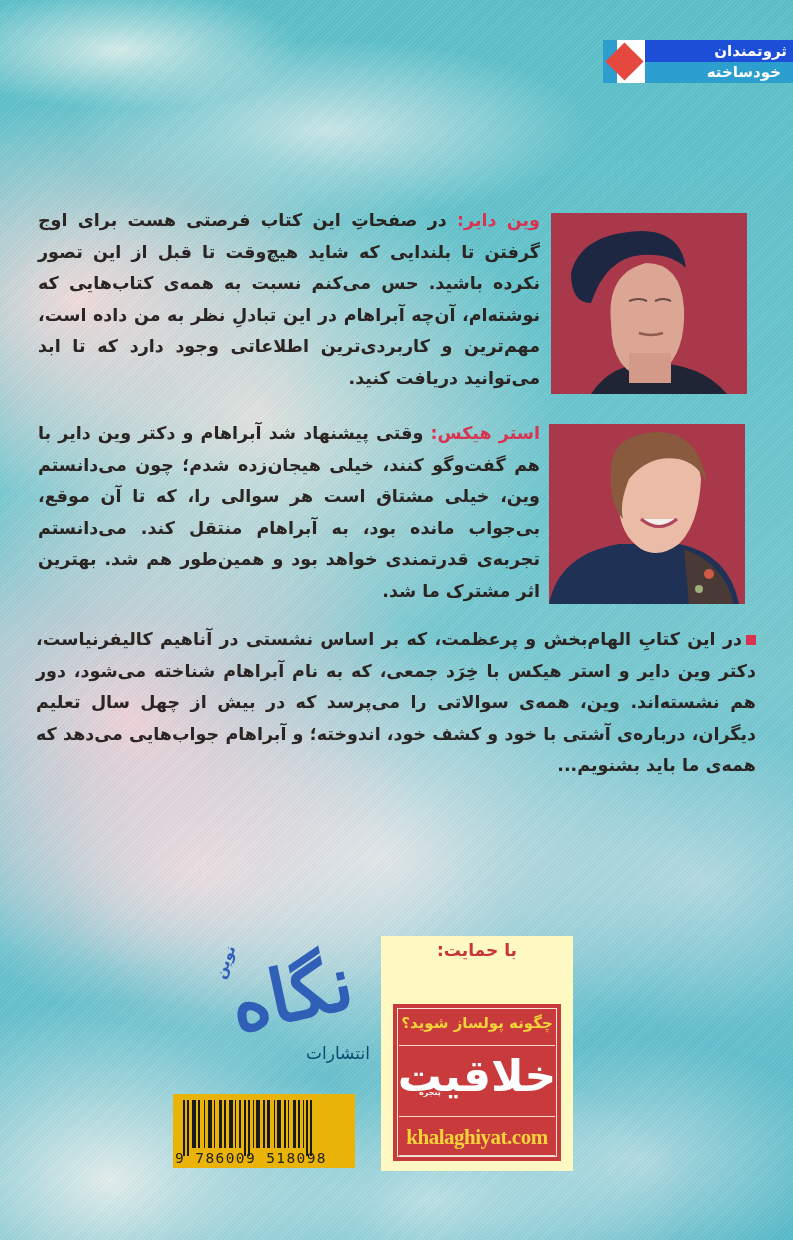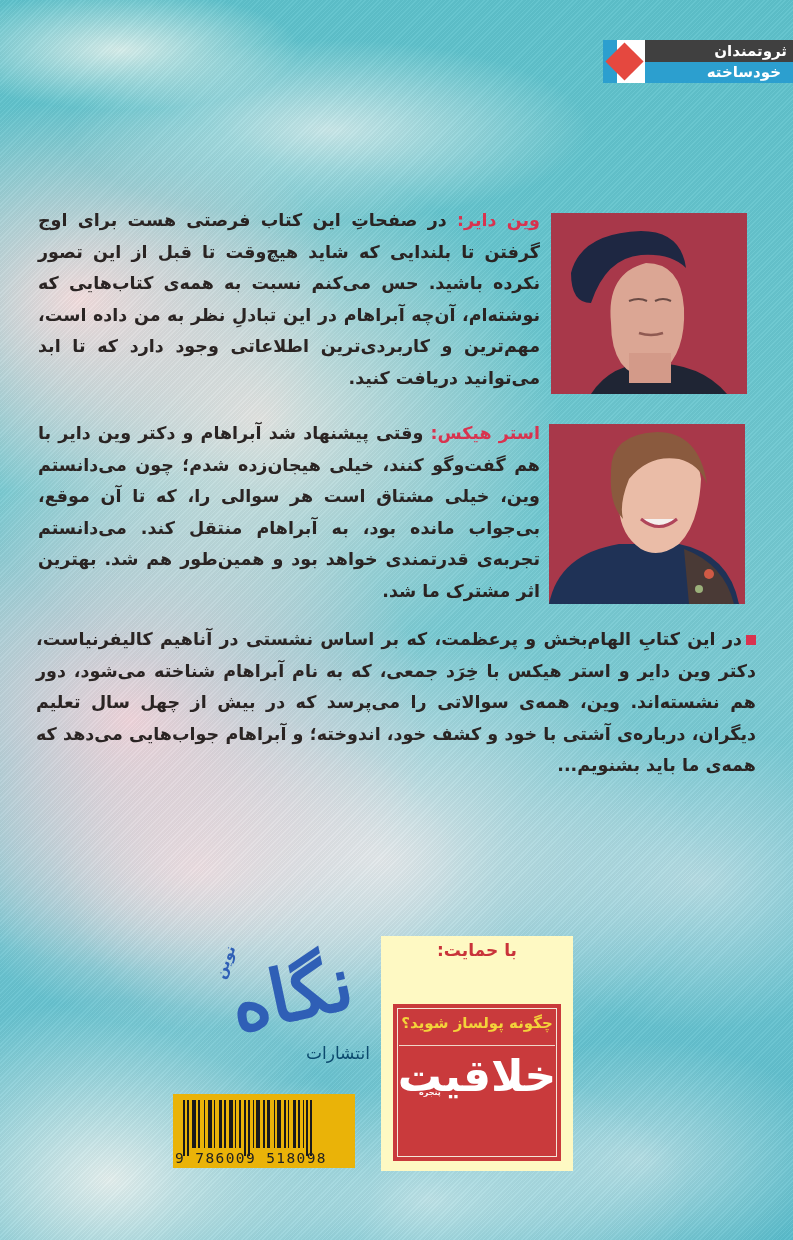--- a/index.html
+++ b/index.html
@@ -37,21 +37,21 @@
     .series-logo .diamond-box {
       position: absolute; left: 0; top: 0; width: 42px; height: 43px; background: #2c9fcf;
       overflow: hidden;
     }
     .series-logo .diamond-box .white { position:absolute; left:14px; top:0; width:28px; height:43px; background:#fff; }
     .series-logo .diamond {
       position: absolute; left: 8px; top: 8px; width: 27px; height: 27px; background: #e5483f;
       transform: rotate(45deg);
     }
     .series-logo .top {
-      position: absolute; left: 42px; top: 0; width: 148px; height: 22px; background: #404040;
+      position: absolute; left: 42px; top: 0; width: 148px; height: 22px; background: #1d4ed8;
       color: #fff; font-size: 15px; font-weight: bold; text-align: right; padding-right: 6px; line-height: 22px;
       direction: rtl; letter-spacing: 1px;
     }
     .series-logo .bottom {
       position: absolute; left: 42px; top: 22px; width: 148px; height: 21px; background: #2c9fcf;
       color: #fff; font-size: 15px; font-weight: bold; text-align: right; padding-right: 12px; line-height: 21px;
       direction: rtl; letter-spacing: 2px;
     }
 
     
@@ -232,14 +232,15 @@
   </div>
   <div class="digits">9 786009 518098</div>
 </div>
 
 <div class="ad">
   <div class="support">با حمایت:</div>
   <div class="red">
     <div class="question">چگونه پولساز شوید؟</div>
     <div class="brand">خلاقیت</div>
     <div class="brand-sub">پنجره</div>
+    <div class="url">khalaghiyat.com</div>
   </div>
 </div>
 
 </body></html>

